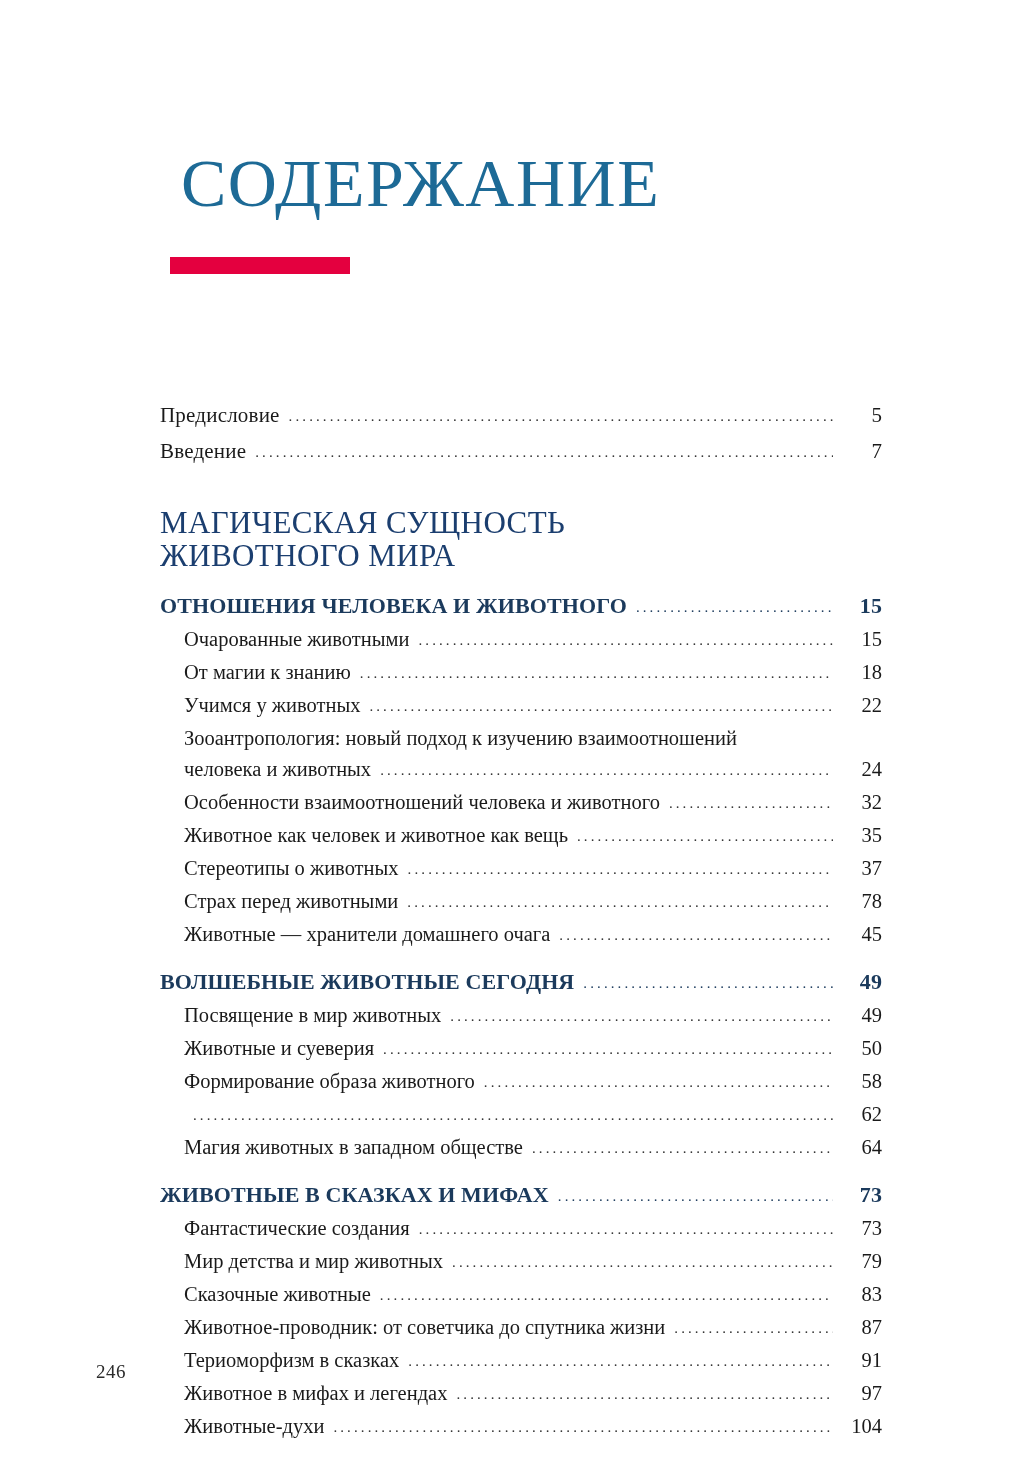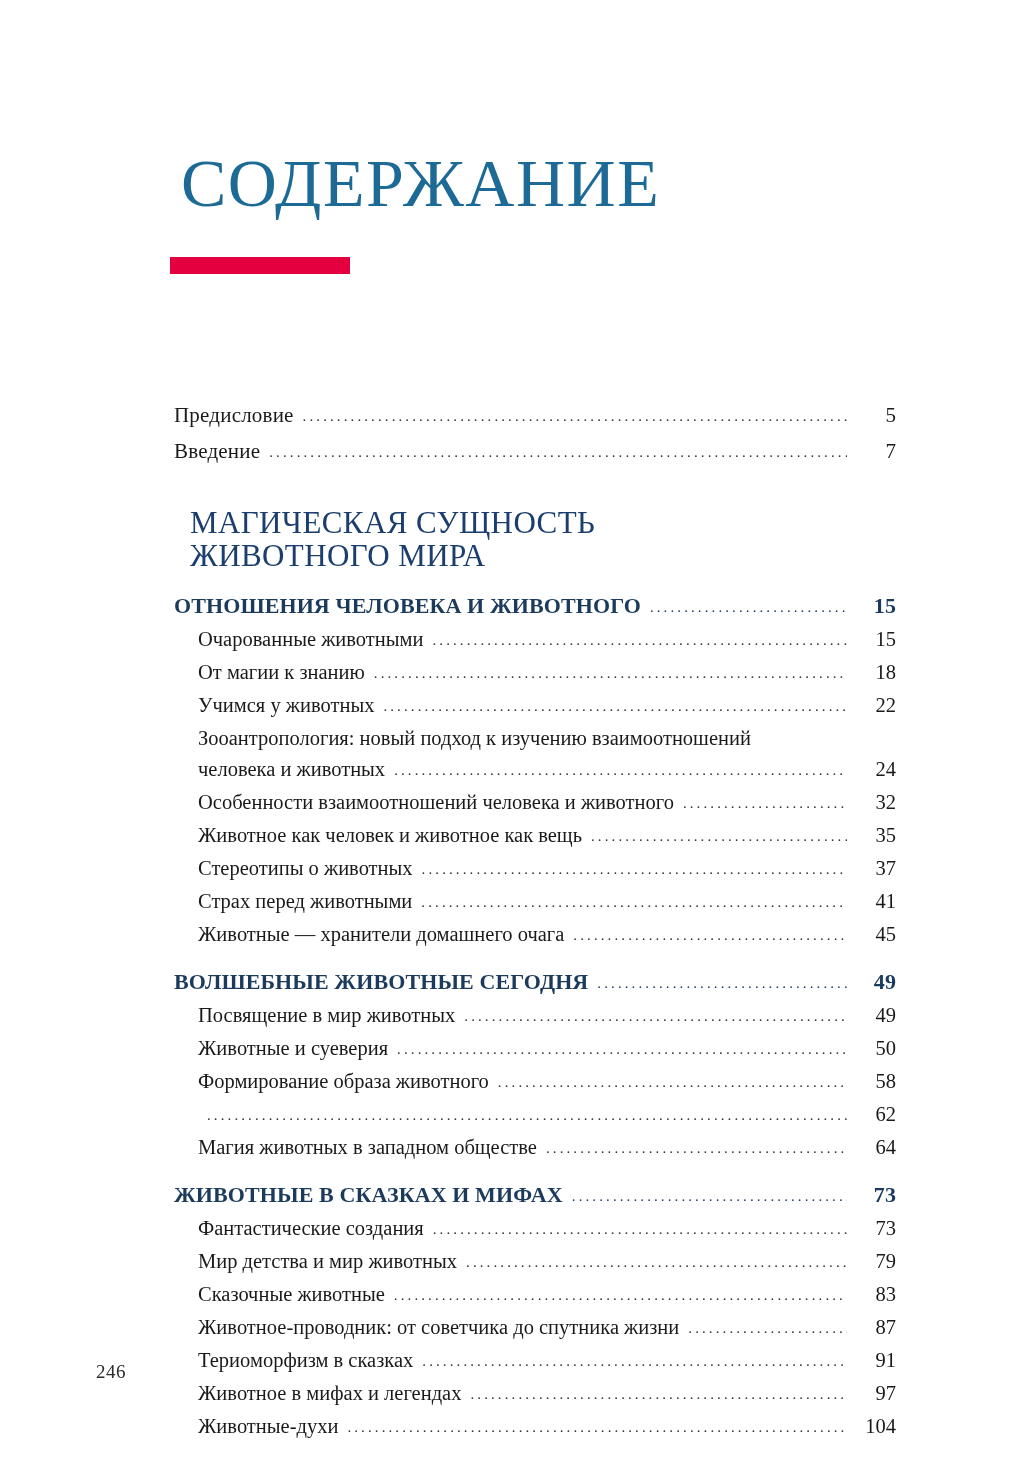--- a/index.html
+++ b/index.html
@@ -43,21 +43,21 @@
   .title-rule {
     margin-top: 40px;
     width: 180px;
     height: 17px;
     background: #e4003f;
   }
 
   
   .toc {
     position: absolute;
-    left: 174px;
+    left: 160px;
     top: 398px;
     width: 722px;
   }
 
   
   .row {
     display: flex;
     align-items: baseline;
     width: 100%;
   }
@@ -92,21 +92,21 @@
   .front .row .page-no { font-size: 21px; }
   .front { margin-bottom: 36px; }
 
   
   .part-title {
     color: #1b3e6f;
     font-family: "Liberation Serif", "DejaVu Serif", serif;
     font-size: 31px;
     line-height: 33px;
     letter-spacing: 0.4px;
-    margin: 0 0 18px 16px;
+    margin: 0 0 18px 0;
     font-weight: 400;
   }
   .part-title .line { display: block; white-space: nowrap; }
 
   
   .chapter {
     margin-top: 14px;
   }
   .chapter .row {
     font-size: 22px;
@@ -226,21 +226,21 @@
               <span class="page-no">35</span>
             </div>
             <div class="row">
               <span class="label">Стереотипы о животных</span>
               <span class="leader">....................................................................................................................</span>
               <span class="page-no">37</span>
             </div>
             <div class="row">
               <span class="label">Страх перед животными</span>
               <span class="leader">....................................................................................................................</span>
-              <span class="page-no">41</span>
+              <span class="page-no">78</span>
             </div>
             <div class="row">
               <span class="label">Животные — хранители домашнего очага</span>
               <span class="leader">....................................................................................................................</span>
               <span class="page-no">45</span>
             </div>
           </div>
         </div>
         <div class="chapter-block">
           <div class="chapter">

